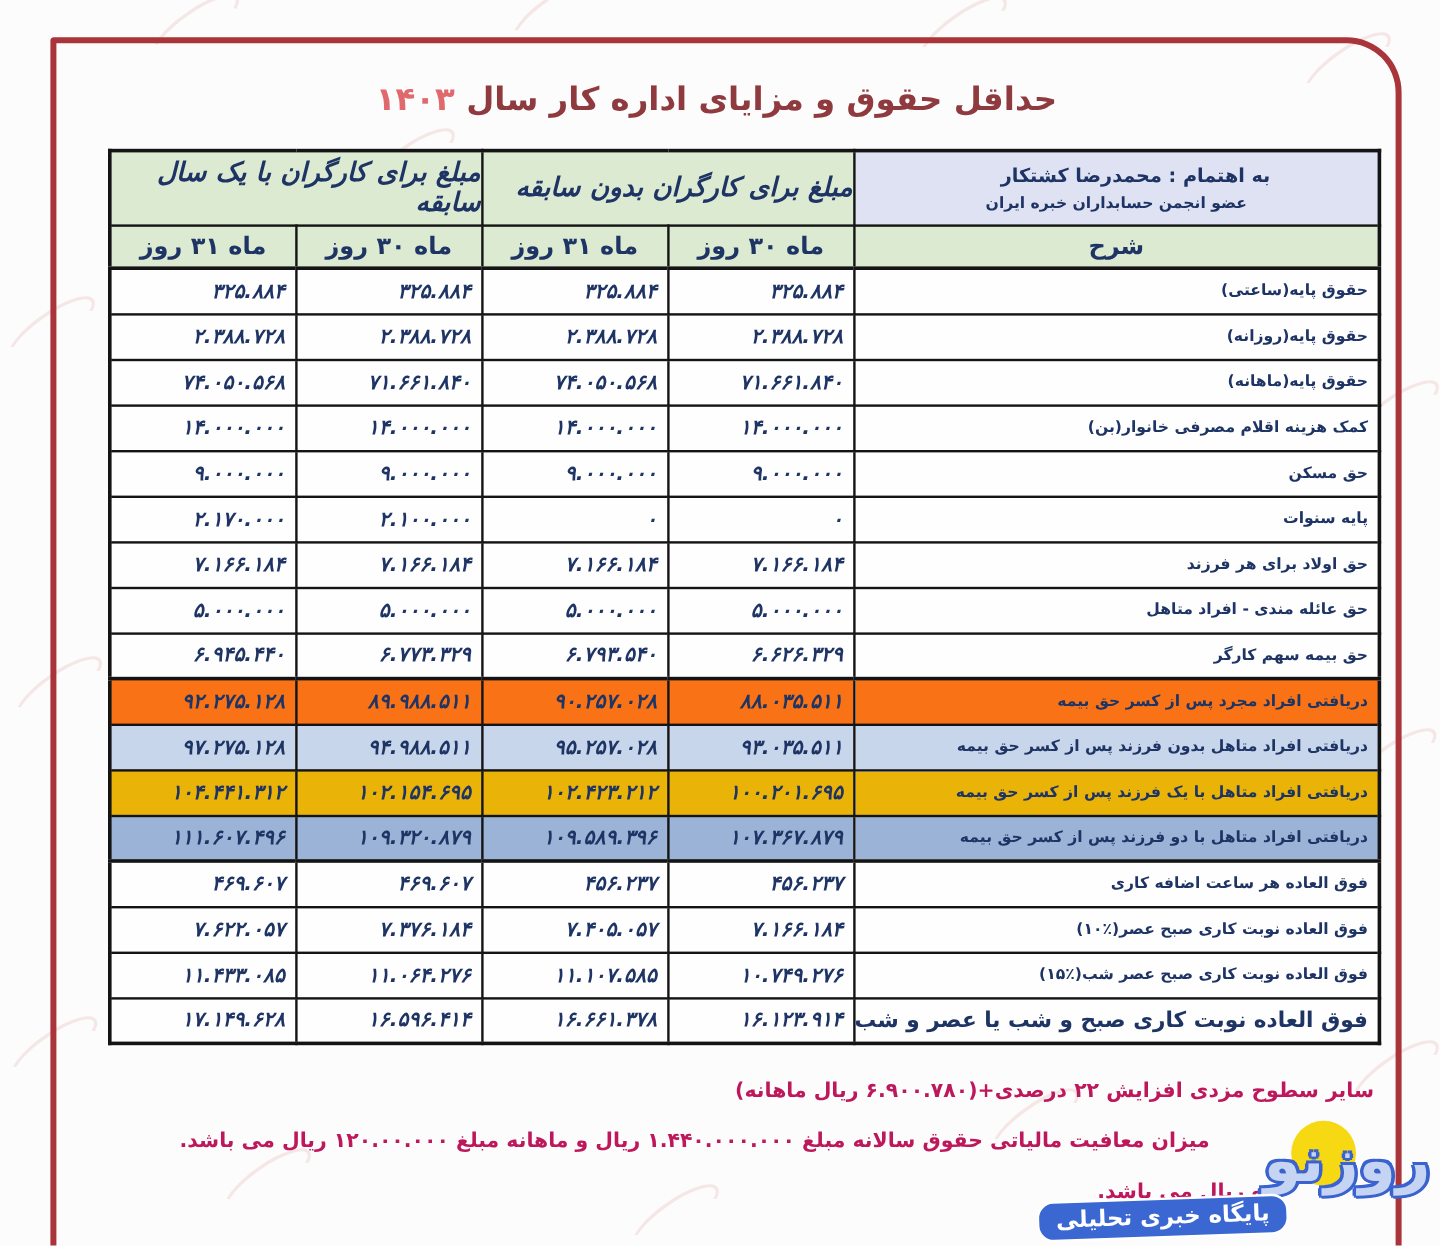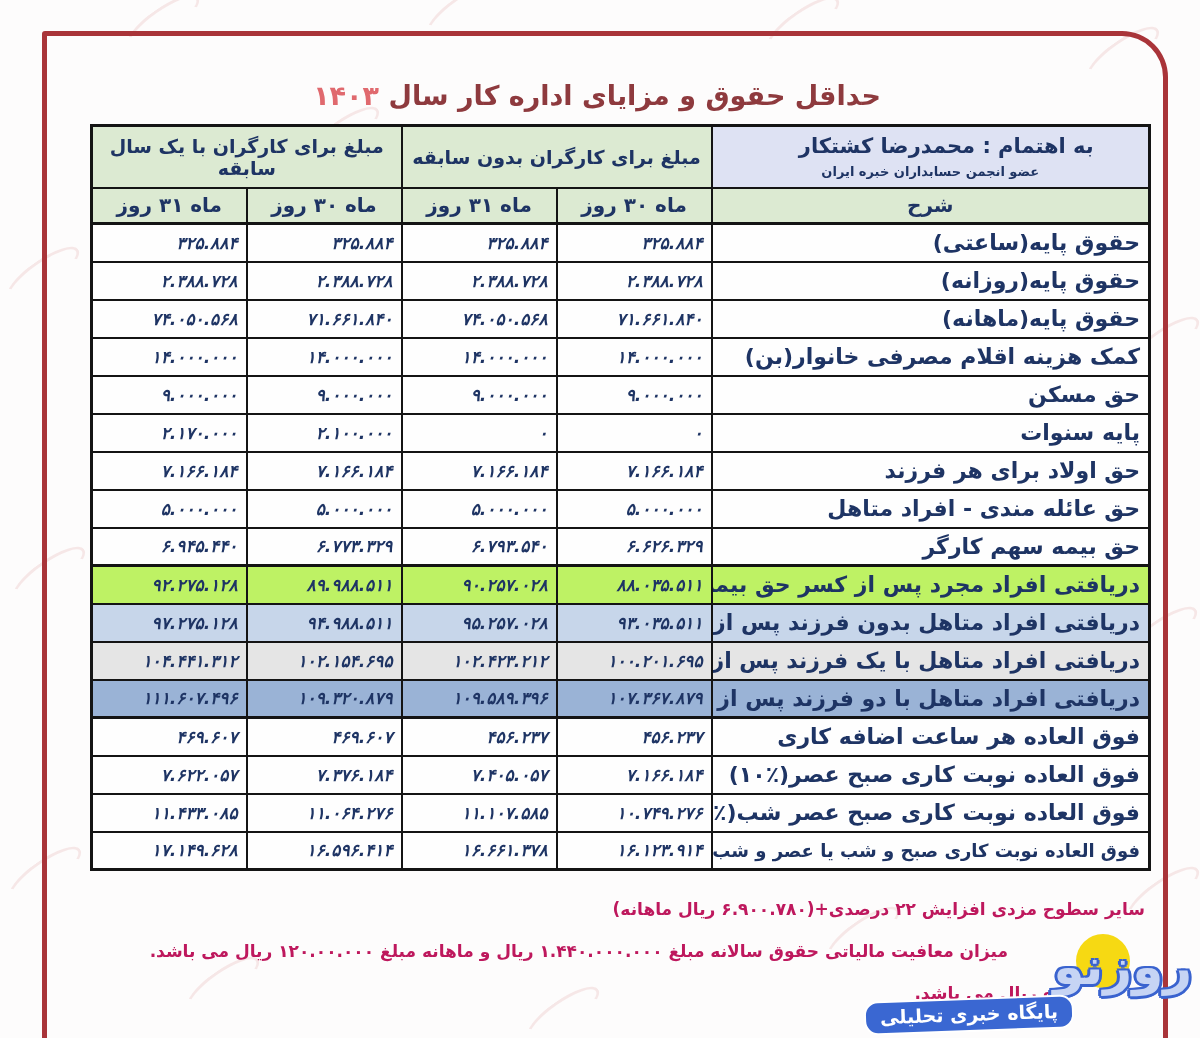--- a/index.html
+++ b/index.html
@@ -18,55 +18,55 @@
     transform:rotate(-35deg);
     pointer-events:none;
   }
   
   .frame {
     position:absolute; left:42px; top:31px; width:1126px; height:1020px;
     border:5px solid #a93439;
     border-radius:3px 46px 3px 3px;
   }
   .page-title {
-    position:absolute; top:80px; left:42px; width:1110px;
+    position:absolute; top:68px; left:42px; width:1110px;
     text-align:center; direction:rtl;
     font-size:27px; font-weight:bold; color:#8e3a3e;
     letter-spacing:0;
   }
   .page-title .year { color:#e0696e; }
 
   table.main {
     position:absolute; top:124px; left:90px; width:1058px;
     border-collapse:collapse; table-layout:fixed; direction:rtl;
     background:#fefefe;
     border:3px solid #141414;
   }
   table.main td, table.main th { border:2px solid #141414; color:#1e3464; }
   .attr-cell { background:#dee2f3; text-align:center; vertical-align:middle; height:62px; }
-  .attr-line1 { font-size:21px; font-weight:bold;padding-left:32px; }
+  .attr-line1 { font-size:16px; font-weight:bold;padding-left:32px; }
   .attr-line2 { font-size:13px; font-weight:bold; margin-top:6px; }
-  .group-head { background:#dcead2; text-align:center; vertical-align:middle; font-size:19px; font-weight:bold; }
+  .group-head { background:#dcead2; text-align:right; vertical-align:middle; font-size:22px; font-weight:bold;font-style:italic; }
   .col-head  { background:#dcead2; text-align:center; vertical-align:middle; font-size:20px; font-weight:bold; height:36px; border-top-width:3px; }
   tbody td { height:38px; vertical-align:middle; }
   td.desc {
     text-align:right; padding-right:8px;
-    font-size:22px; font-weight:bold; white-space:nowrap; overflow:hidden;
+    font-size:13px; font-weight:bold; white-space:nowrap; overflow:hidden;
   }
   td.num {
     text-align:right; padding-right:8px;
     font-size:17px; font-weight:bold; font-style:italic;
     letter-spacing:0.5px; white-space:nowrap;
   }
   tbody tr:first-child td { border-top-width:3px; }
   tbody tr.sep td { border-top-width:3px; }
   tbody tr:last-child td.desc { font-size:18px; }
-  tr.t1 td { background:#bef264; }
+  tr.t1 td { background:#f97316; }
   tr.t2 td { background:#c7d6ea; }
-  tr.t3 td { background:#e5e5e5; }
+  tr.t3 td { background:#eab308; }
   tr.t4 td { background:#9ab3d6; }
 
   .note {
     position:absolute; direction:rtl; white-space:nowrap;
     font-size:17px; font-weight:bold; color:#be185d;
   }
   .note-1 { top:899px; right:55px; }
   .note-2 { top:941px; right:192px; }
   .note-3 { top:983px; right:147px; }
 

